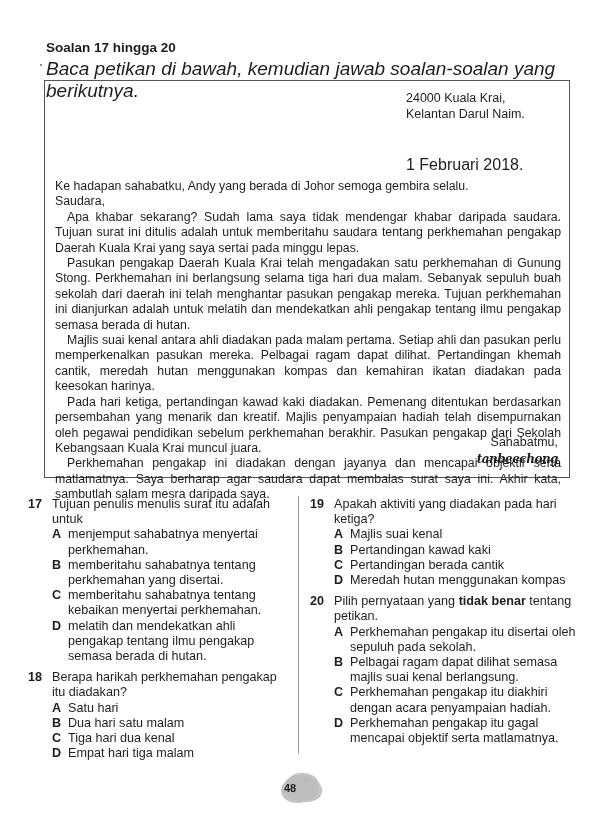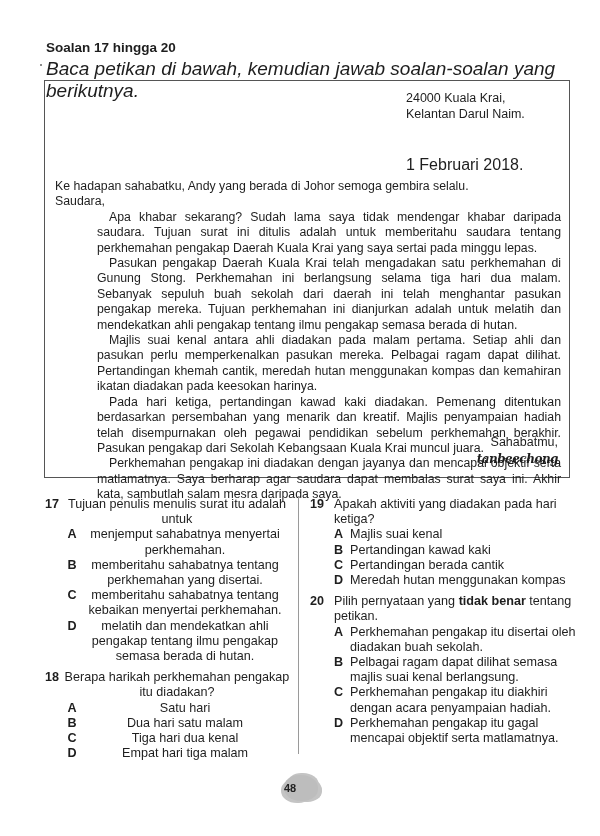--- a/index.html
+++ b/index.html
@@ -17,31 +17,31 @@
   }
   .address { position: absolute; left: 406px; top: 90px; font-size: 12.5px; line-height: 16px; }
   .address div { white-space: nowrap; }
   .date { position: absolute; left: 406px; top: 156px; font-size: 16px; }
 
   .letter-body {
     position: absolute; left: 55px; top: 179px; width: 506px;
     font-size: 12.3px; line-height: 15.4px; text-align: justify;
   }
   .letter-body p { margin: 0; }
-  .letter-body p.indent { text-indent: 12px; margin-left: 42px; }
+  .letter-body p.indent { text-indent: 12px; }
   .closing { position: absolute; right: 42px; top: 435px; font-size: 12.5px; text-align: right; }
   .signature {
     position: absolute; right: 42px; top: 452px; font-family: "DejaVu Serif", serif;
     font-style: italic; font-weight: bold; font-size: 12px; letter-spacing: -0.5px;
   }
 
   .divider { position: absolute; left: 298px; top: 496px; width: 1px; height: 258px; background: #9a9a9a; }
 
   .qcol { position: absolute; top: 497px; font-size: 12.6px; line-height: 15.2px; }
-  .qcol.left { left: 40px; width: 250px; text-align: center; }
+  .qcol.left { left: 28px; width: 250px; }
   .qcol.right { left: 310px; width: 270px; }
   .question { margin-bottom: 6px; }
   .q-stem { display: flex; }
   .q-num { width: 24px; flex: none; font-weight: bold; }
   .q-text { flex: 1; }
   .options { margin-left: 24px; }
   .option { display: flex; }
   .opt-letter { width: 16px; flex: none; font-weight: bold; }
   .opt-text { flex: 1; }
   b.em { font-weight: bold; }
@@ -163,21 +163,21 @@
   </div>
 
   <div class="question">
     <div class="q-stem">
       <span class="q-num">20</span>
       <span class="q-text"><span>Pilih pernyataan yang </span><b class="em">tidak benar</b><span> tentang petikan.</span></span>
     </div>
     <div class="options">
       <div class="option">
           <span class="opt-letter">A</span>
-          <span class="opt-text">Perkhemahan pengakap itu disertai oleh diadakan buah sekolah.</span>
+          <span class="opt-text">Perkhemahan pengakap itu disertai oleh sepuluh pada sekolah.</span>
         </div>
       <div class="option">
           <span class="opt-letter">B</span>
           <span class="opt-text">Pelbagai ragam dapat dilihat semasa majlis suai kenal berlangsung.</span>
         </div>
       <div class="option">
           <span class="opt-letter">C</span>
           <span class="opt-text">Perkhemahan pengakap itu diakhiri dengan acara penyampaian hadiah.</span>
         </div>
       <div class="option">

